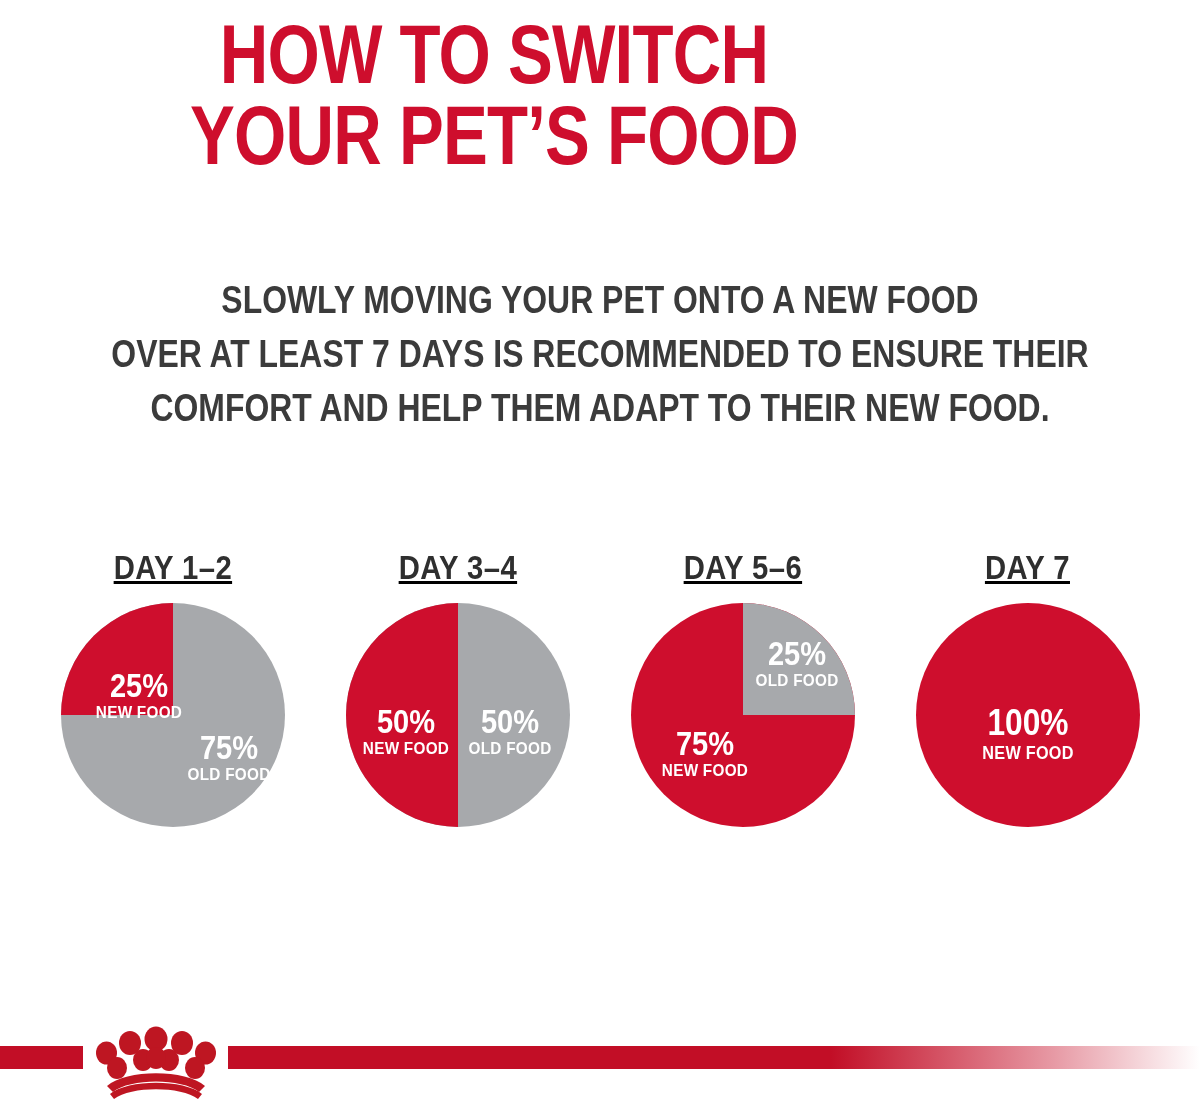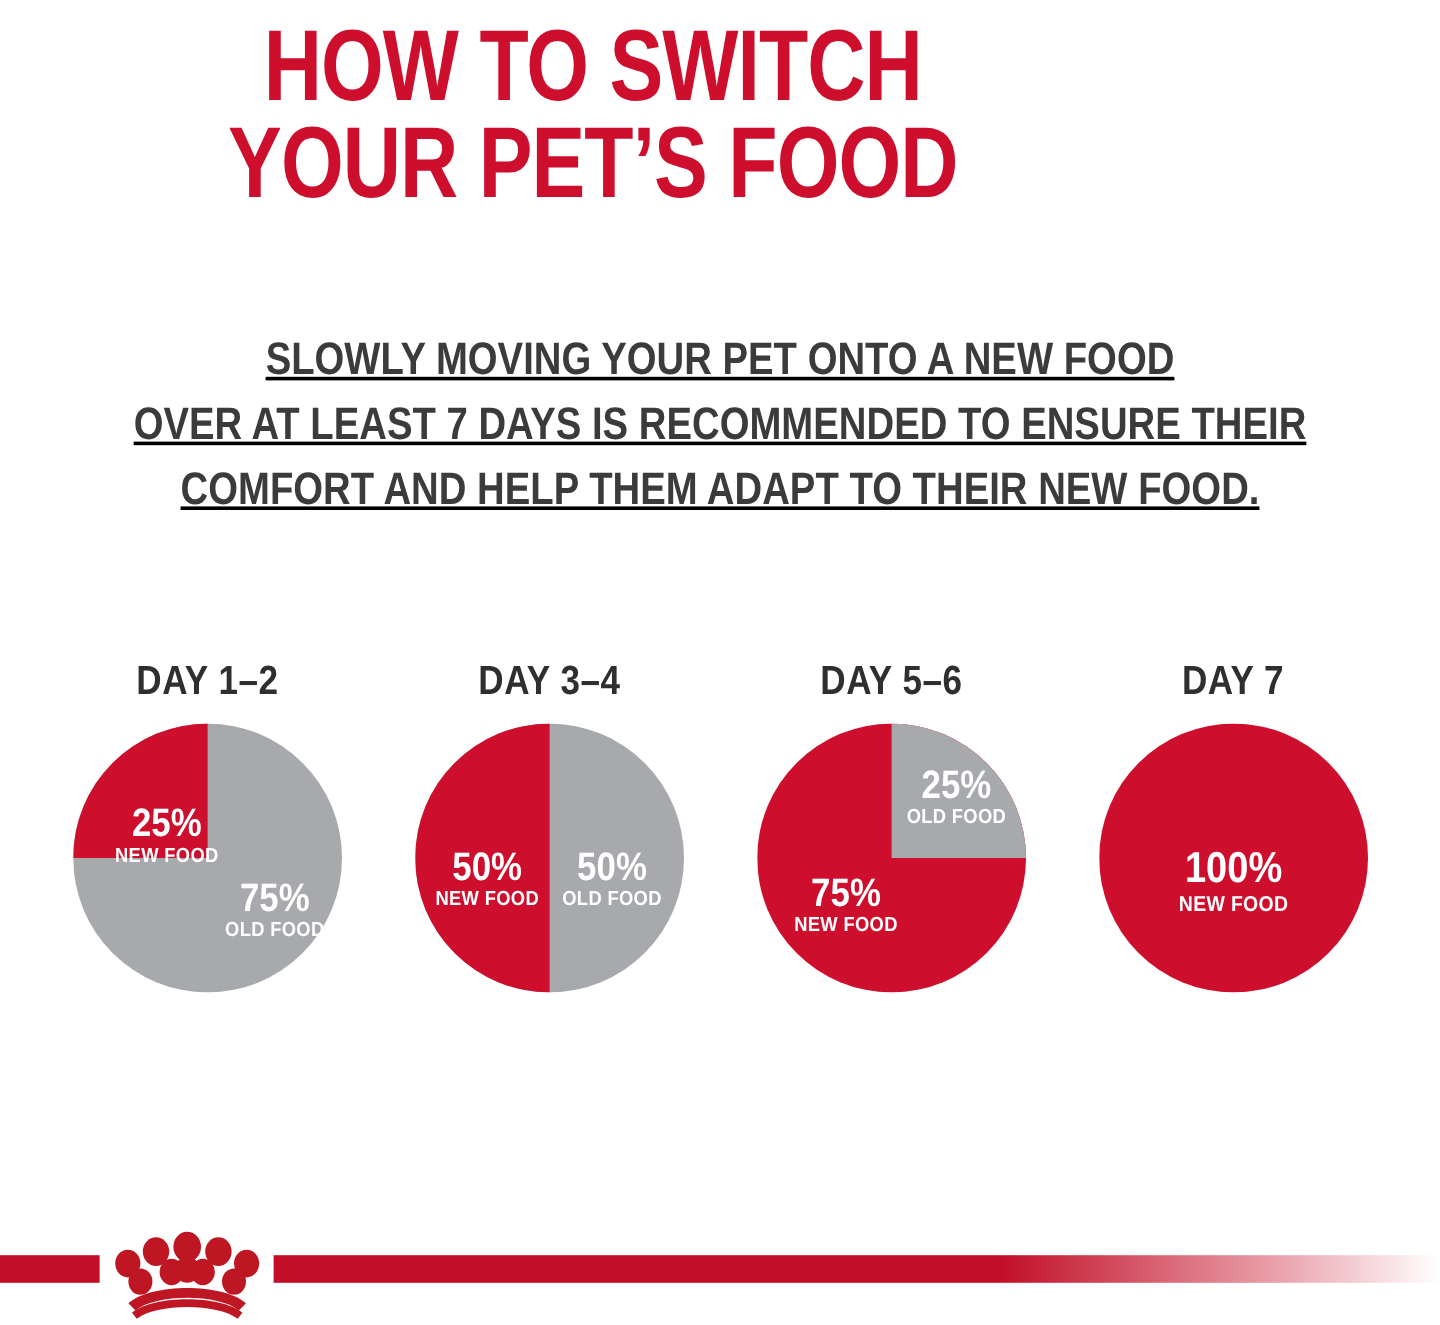--- a/index.html
+++ b/index.html
@@ -27,41 +27,41 @@
     transform:scaleX(0.80);
     transform-origin:center;
     white-space:nowrap;
   }
 
   
   .subtitle-block {
     position:absolute;
     top:274px; left:0; width:1200px;
     text-align:center;
-    text-decoration:underline;
   }
   .subtitle-line {
     color:#3b3b3b;
     font-family:"Liberation Sans Narrow","Liberation Sans", sans-serif;
     font-weight:bold;
     font-size:38px;
     line-height:1.42;
     letter-spacing:0px;
     transform:scaleX(0.84);
     transform-origin:center;
     white-space:nowrap;
   }
 
   
   .pies {
     position:absolute;
     top:548px; left:0; width:1200px;
     display:flex;
     justify-content:center;
     align-items:flex-start;
+    text-decoration:underline;
   }
   .pie-col {
     width:285px;
     display:flex;
     flex-direction:column;
     align-items:center;
   }
   .day-label {
     color:#2f2f2f;
     font-family:"Liberation Sans Narrow","Liberation Sans", sans-serif;

